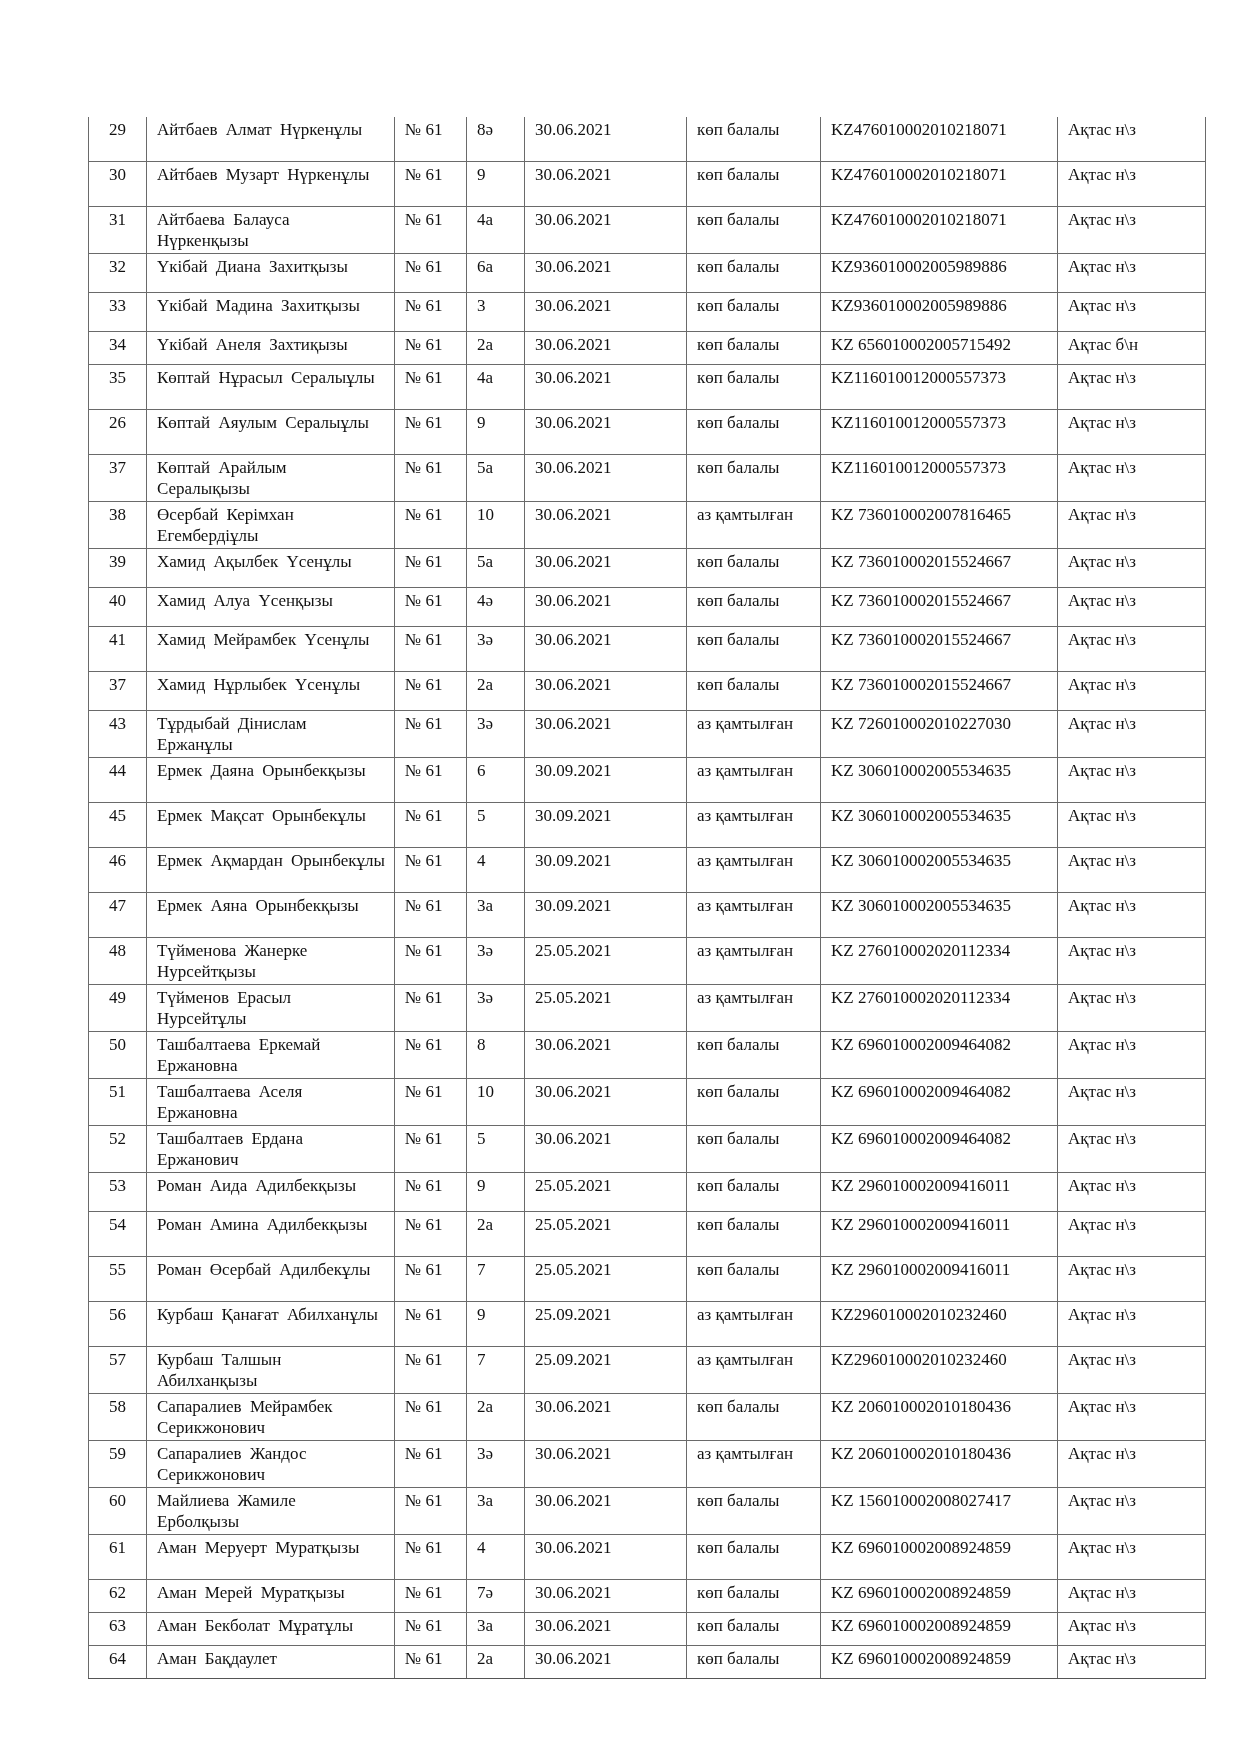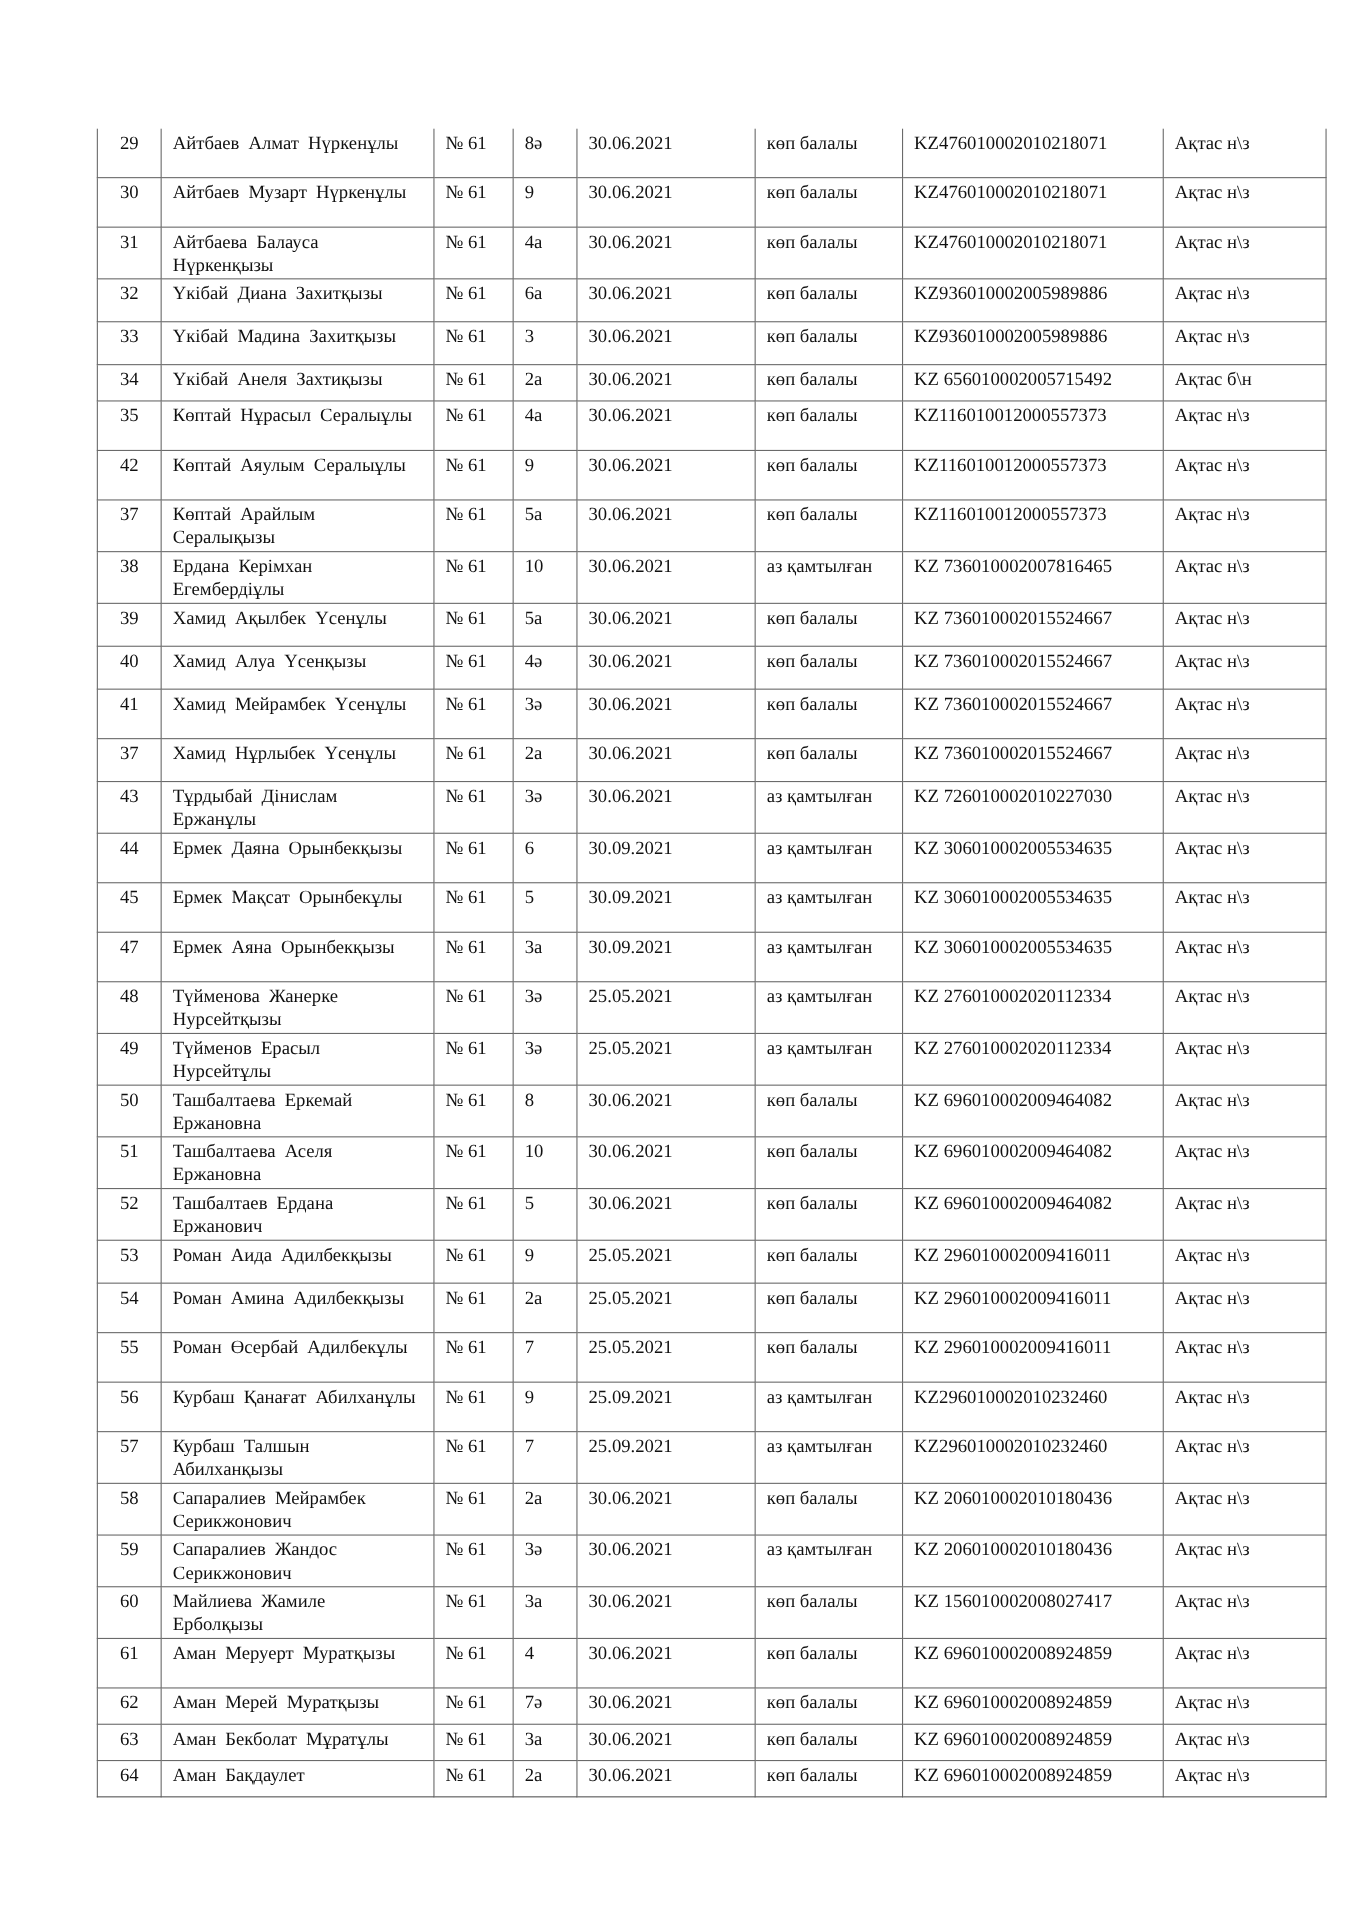--- a/index.html
+++ b/index.html
@@ -135,21 +135,21 @@
     <td class="c-name">Көптай  Нұрасыл Сералыұлы</td>
     <td>№ 61</td>
     <td>4а</td>
     <td>30.06.2021</td>
     <td>көп балалы</td>
     <td>KZ116010012000557373</td>
     <td>Ақтас н\з</td>
   </tr>
 
   <tr class="h2">
-    <td class="c-num">42</td>
+    <td class="c-num">26</td>
     <td class="c-name">Көптай  Аяулым Сералыұлы</td>
     <td>№ 61</td>
     <td>9</td>
     <td>30.06.2021</td>
     <td>көп балалы</td>
     <td>KZ116010012000557373</td>
     <td>Ақтас н\з</td>
   </tr>
 
   <tr class="h2">
@@ -158,21 +158,21 @@
     <td>№ 61</td>
     <td>5а</td>
     <td>30.06.2021</td>
     <td>көп балалы</td>
     <td>KZ116010012000557373</td>
     <td>Ақтас н\з</td>
   </tr>
 
   <tr class="h2">
     <td class="c-num">38</td>
-    <td class="c-name">Ердана  Керімхан Егембердіұлы</td>
+    <td class="c-name">Өсербай  Керімхан Егембердіұлы</td>
     <td>№ 61</td>
     <td>10</td>
     <td>30.06.2021</td>
     <td>аз қамтылған</td>
     <td>KZ 736010002007816465</td>
     <td>Ақтас н\з</td>
   </tr>
 
   <tr class="h1">
     <td class="c-num">39</td>
@@ -244,20 +244,30 @@
     <td class="c-num">45</td>
     <td class="c-name">Ермек Мақсат Орынбекұлы</td>
     <td>№ 61</td>
     <td>5</td>
     <td>30.09.2021</td>
     <td>аз қамтылған</td>
     <td>KZ  306010002005534635</td>
     <td>Ақтас н\з</td>
   </tr>
 
+  <tr class="h2">
+    <td class="c-num">46</td>
+    <td class="c-name">Ермек  Ақмардан Орынбекұлы</td>
+    <td>№ 61</td>
+    <td>4</td>
+    <td>30.09.2021</td>
+    <td>аз қамтылған</td>
+    <td>KZ  306010002005534635</td>
+    <td>Ақтас н\з</td>
+  </tr>
 
   <tr class="h2">
     <td class="c-num">47</td>
     <td class="c-name">Ермек  Аяна Орынбекқызы</td>
     <td>№ 61</td>
     <td>3а</td>
     <td>30.09.2021</td>
     <td>аз қамтылған</td>
     <td>KZ  306010002005534635</td>
     <td>Ақтас н\з</td>

